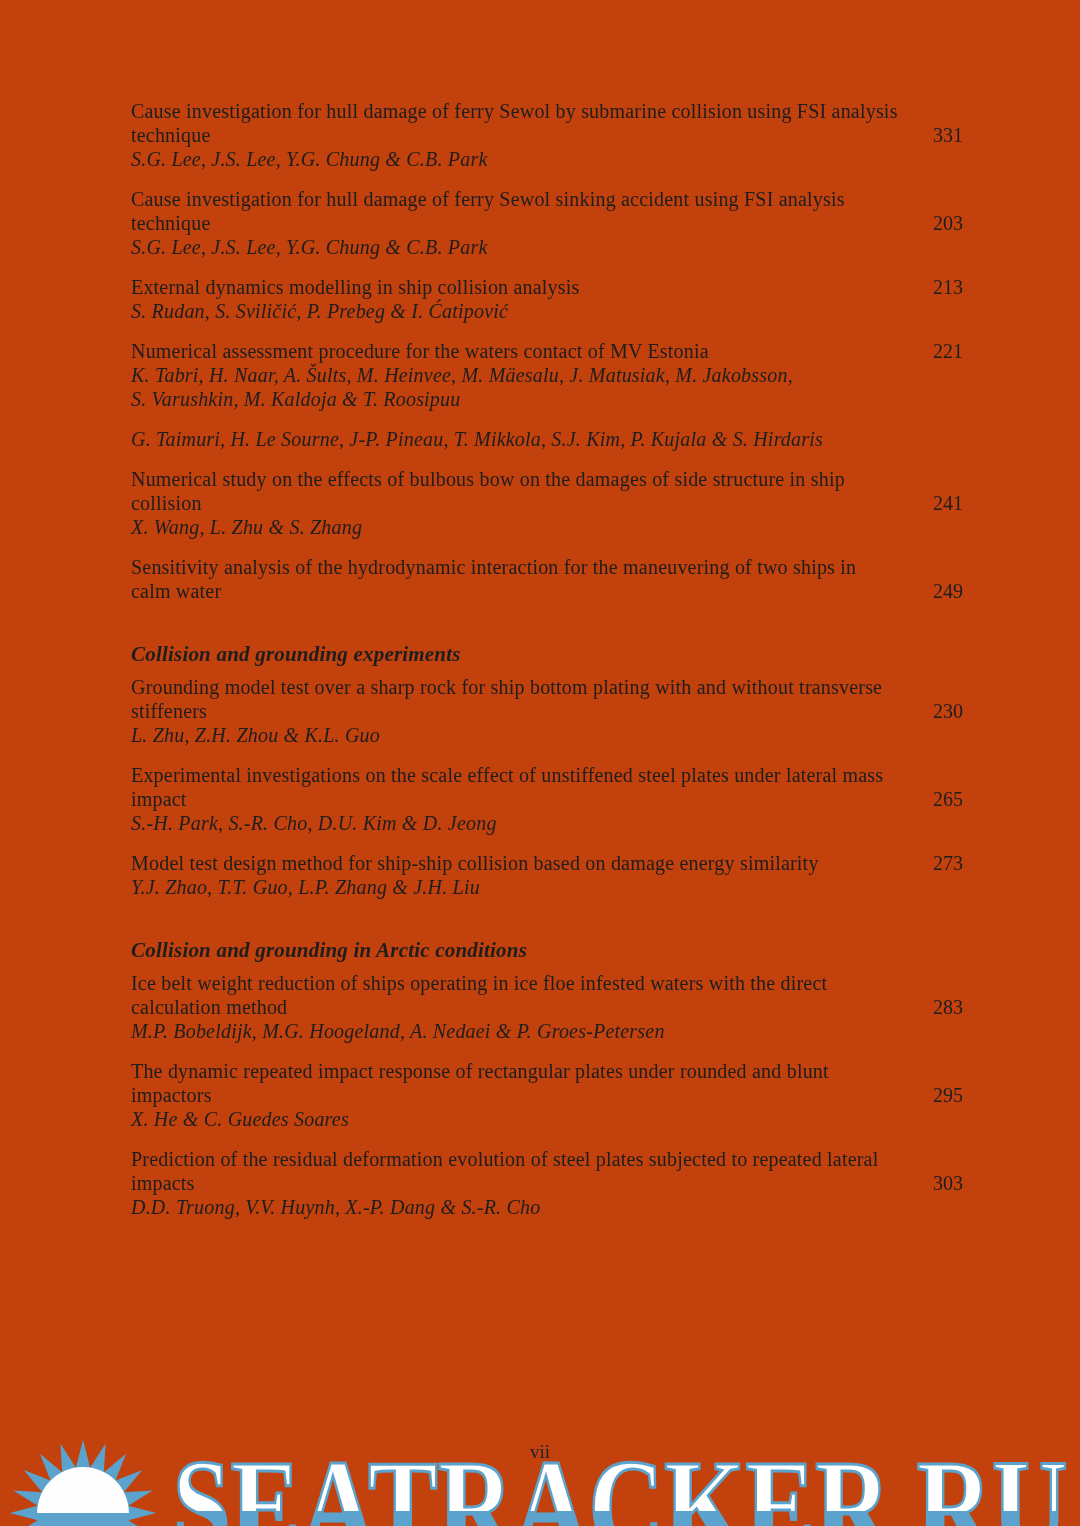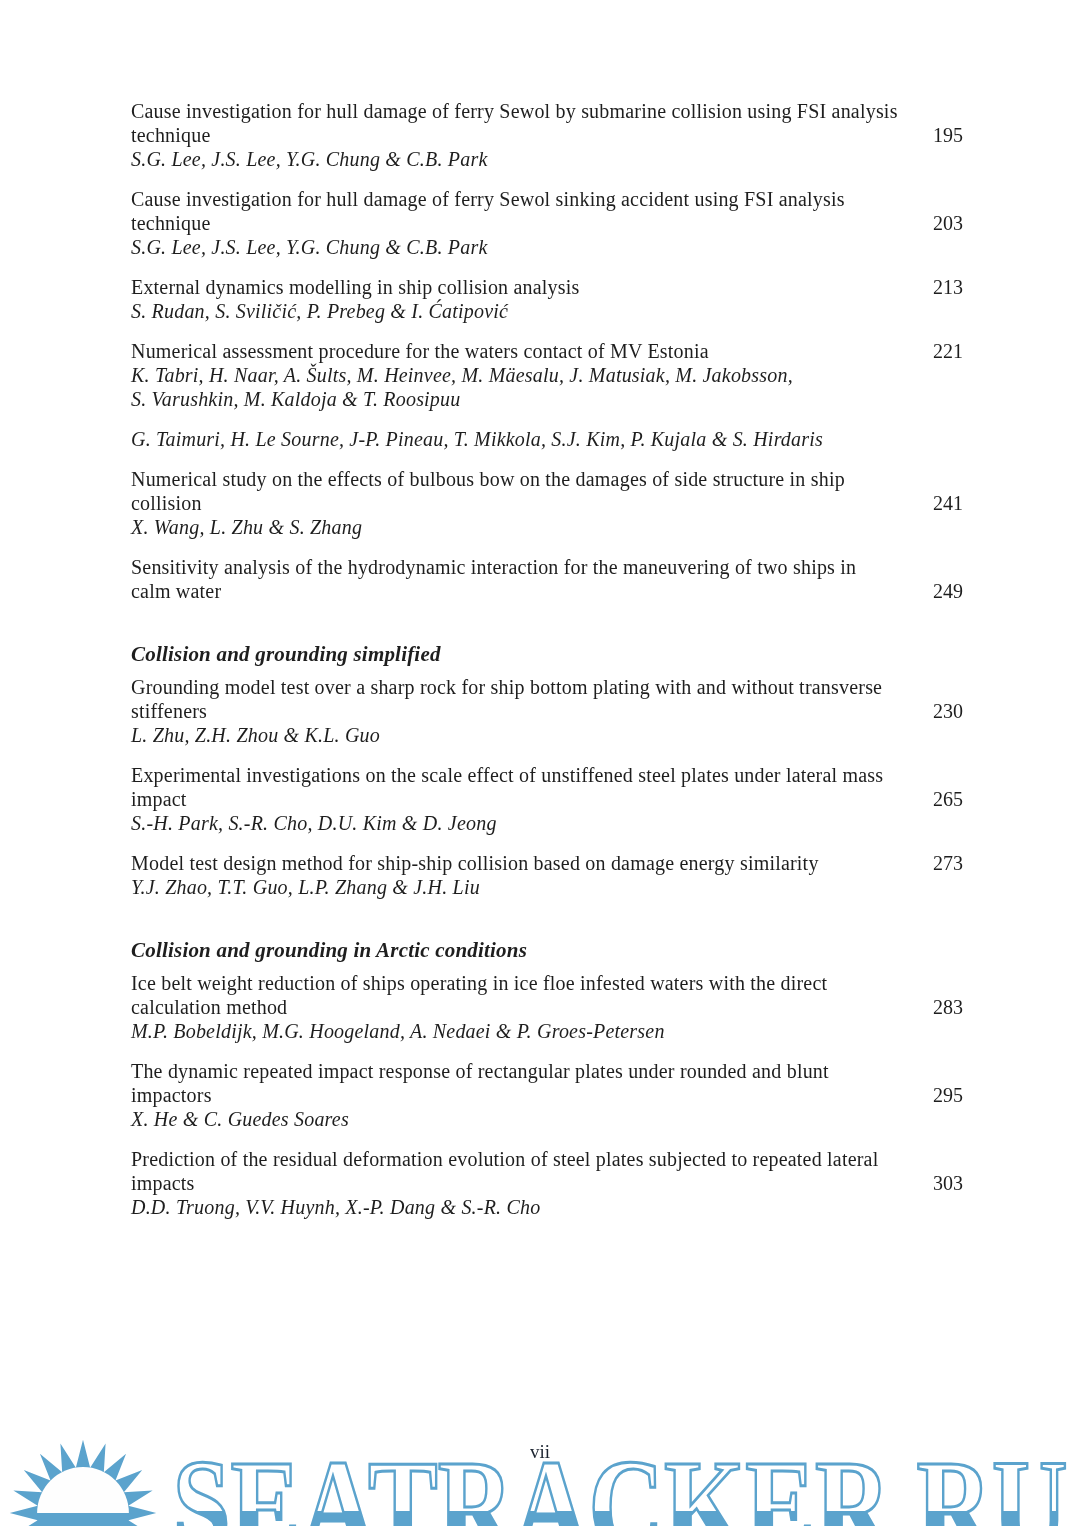--- a/index.html
+++ b/index.html
@@ -1,21 +1,21 @@
 <!DOCTYPE html>
 <html><head>
 <meta charset="utf-8">
 <style>
   * { margin: 0; padding: 0; box-sizing: border-box; }
   html, body { background: #e8e8e8; }
   .page {
     position: relative;
     width: 1080px;
     height: 1526px;
-    background: #ffffff;
+    background: #c2410c;
     overflow: hidden;
     font-family: "Liberation Serif", serif;
     color: #1e1e1e;
     margin: 0 auto;
   }
   .toc {
     position: absolute;
     left: 131px;
     top: 99px;
     width: 832px; 
@@ -93,21 +93,21 @@
 <body>
 
 <div class="page">
 
   <div class="toc">
 
     <div class="entry">
       <div class="entry-head">
         <div class="entry-title">Cause investigation for hull damage of ferry Sewol by submarine collision using FSI analysis
 technique</div>
-        <div class="entry-page">195</div>
+        <div class="entry-page">331</div>
       </div>
       <div class="entry-authors">S.G. Lee, J.S. Lee, Y.G. Chung &amp; C.B. Park</div>
     </div>
 
     <div class="entry">
       <div class="entry-head">
         <div class="entry-title">Cause investigation for hull damage of ferry Sewol sinking accident using FSI analysis
 technique</div>
         <div class="entry-page">203</div>
       </div>
@@ -145,21 +145,21 @@
     </div>
 
     <div class="entry">
       <div class="entry-head">
         <div class="entry-title">Sensitivity analysis of the hydrodynamic interaction for the maneuvering of two ships in
 calm water</div>
         <div class="entry-page">249</div>
       </div>
     </div>
 
-    <div class="section-heading">Collision and grounding simplified</div>
+    <div class="section-heading">Collision and grounding experiments</div>
 
     <div class="entry">
       <div class="entry-head">
         <div class="entry-title">Grounding model test over a sharp rock for ship bottom plating with and without transverse
 stiffeners</div>
         <div class="entry-page">230</div>
       </div>
       <div class="entry-authors">L. Zhu, Z.H. Zhou &amp; K.L. Guo</div>
     </div>
 

